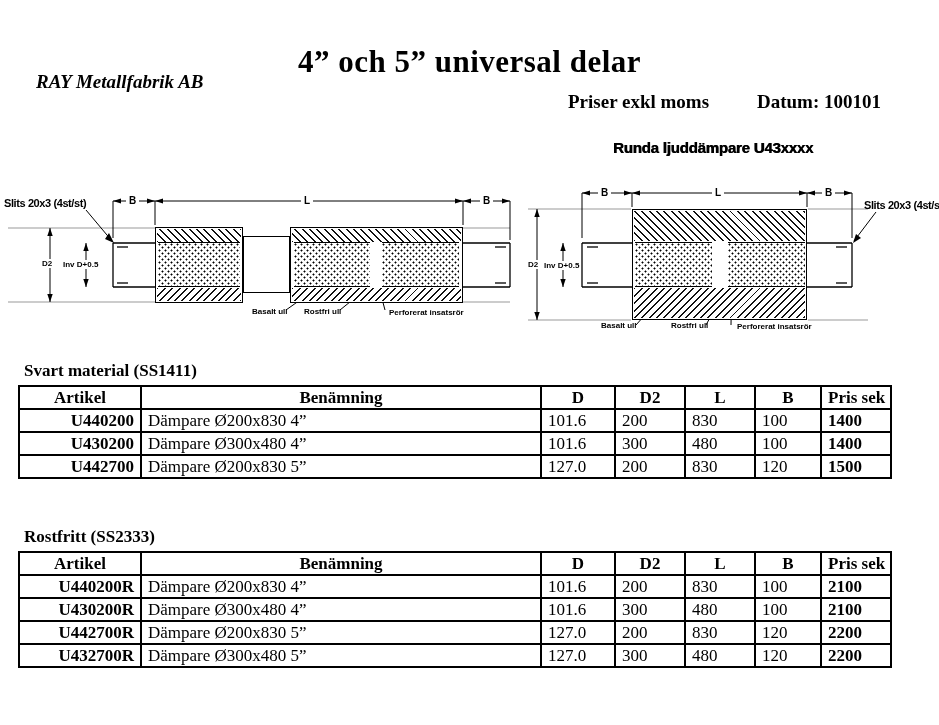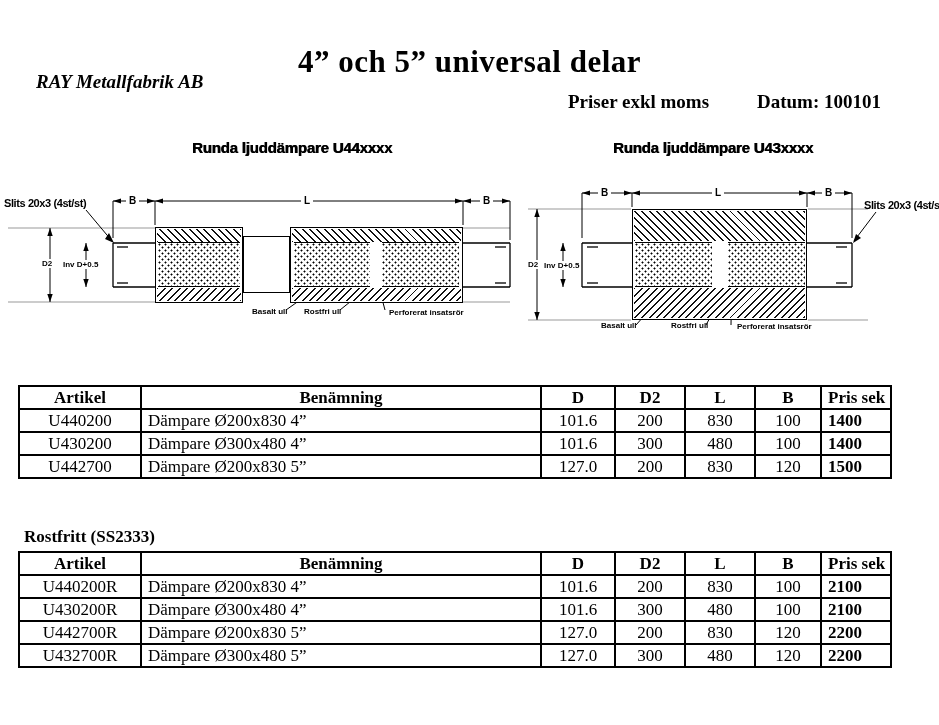--- a/index.html
+++ b/index.html
@@ -24,36 +24,35 @@
   .tiny{font-size:11px;letter-spacing:-0.4px;}
   .chip{background:#fff;padding:0 1px;}
   .dim{position:absolute;font:bold 10px "Liberation Sans",sans-serif;background:#fff;
        padding:0 3px;line-height:11px;white-space:nowrap;}
   .tcap{position:absolute;font:bold 17px "Liberation Serif",serif;white-space:nowrap;}
   table.ptable{position:absolute;border-collapse:collapse;table-layout:fixed;
                font:17px "Liberation Serif",serif;background:#fff;}
   table.ptable th,table.ptable td{border:2px solid #000;height:21px;padding:0 6px;
                overflow:hidden;white-space:nowrap;}
   table.ptable th{font-weight:bold;text-align:center;}
-  td.c0{font-weight:normal;text-align:center;padding-left:10px;}
+  td.c0{font-weight:bold;text-align:right;padding-left:10px;}
   td.c1{text-align:left;padding-left:12px;}
-  td.c2,td.c3,td.c4,td.c5{text-align:center;}
+  td.c2,td.c3,td.c4,td.c5{}
   td.c6{text-align:left;font-weight:bold;}
 </style>
 </head>
 <body>
 
 <div id="page">
 
   <div class="title">4” och 5” universal delar</div>
   <div class="info" style="left:36px;top:71px;font-style:italic;">RAY Metallfabrik AB</div>
   <div class="info" style="left:568px;top:91px;">Priser exkl moms</div>
   <div class="info" style="left:757px;top:91px;text-align:right;">Datum: 100101</div>
 
-  <div class="dhead" style="left:142px;top:139px;">Runda ljuddämpare U44xxxx</div>
   <div class="dhead" style="left:563px;top:139px;">Runda ljuddämpare U43xxxx</div>
 
   <div class="diagram" style="left:0;top:180px;width:515px;height:162px;">
     <svg width="515" height="162" viewBox="0 0 515 162">
 
       <g stroke="#999" stroke-width="1">
         <line x1="8" y1="48" x2="155" y2="48"></line>
           <line x1="8" y1="122" x2="155" y2="122"></line>
         <line x1="463" y1="48" x2="510" y2="48"></line>
           <line x1="463" y1="122" x2="510" y2="122"></line>
@@ -192,20 +191,21 @@
     <span class="dim" style="left:78px;top:7px;">B</span>
     <span class="dim" style="left:192px;top:7px;">L</span>
     <span class="dim" style="left:302px;top:7px;">B</span>
     <span class="lbl chip" style="left:7px;top:80px;">D2</span>
     <span class="lbl chip" style="left:23px;top:81px;">Inv D+0.5</span>
     <span class="lbl" style="left:81px;top:141px;">Basalt ull</span>
     <span class="lbl" style="left:151px;top:141px;">Rostfri ull</span>
     <span class="lbl" style="left:217px;top:142px;">Perforerat insatsrör</span>
   </div>
 
+  <div class="tcap" style="left:24px;top:361px;">Svart material (SS1411)</div>
   <table class="ptable" style="left:18px;top:385px;width:872px;">
     <colgroup>
       <col style="width:122px">
         <col style="width:400px">
         <col style="width:74px">
       <col style="width:70px">
         <col style="width:70px">
         <col style="width:66px">
         <col style="width:70px">
     </colgroup>

